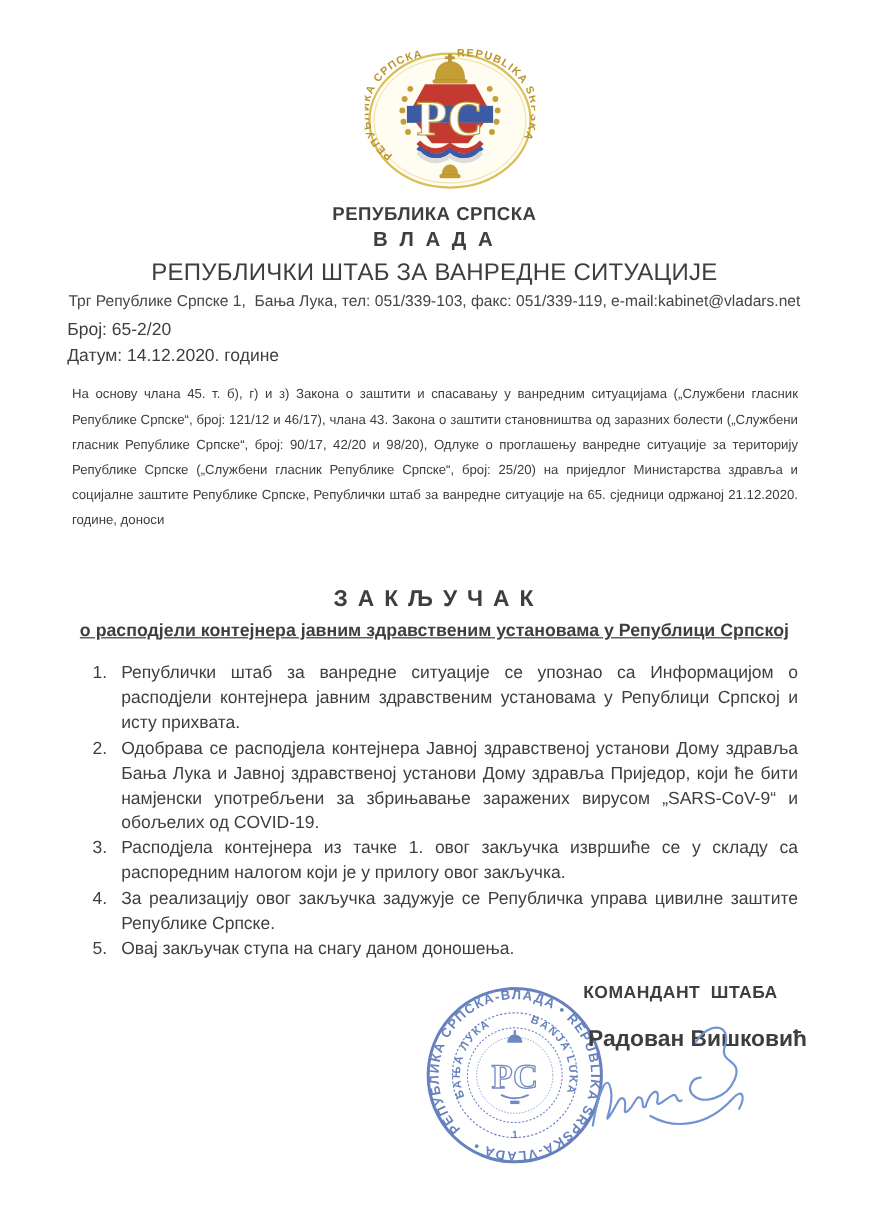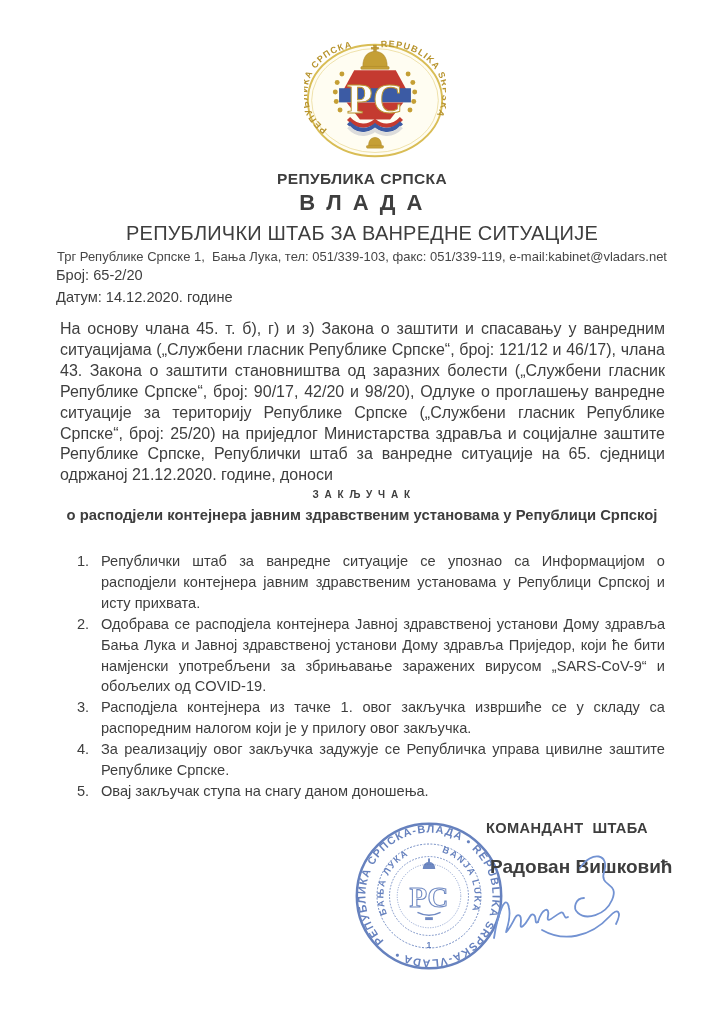--- a/index.html
+++ b/index.html
@@ -9,34 +9,34 @@
     background:#ffffff;
     font-family:"Liberation Sans",sans-serif;
     color:#3e3e3e;
     overflow:hidden;
   }
   
   .emblem{position:absolute;left:304px;top:40px;width:142px;height:121px;}
   
   .hdr{position:absolute;top:170px;left:0;width:724px;text-align:center;}
   .hdr-republic{font-size:15.5px;font-weight:bold;letter-spacing:.4px;}
-  .hdr-vlada{font-size:22px;font-weight:bold;letter-spacing:2.5px;margin-top:2px;}
+  .hdr-vlada{font-size:17px;font-weight:bold;letter-spacing:2.5px;margin-top:2px;}
   .hdr-staff{font-size:20px;margin-top:6px;letter-spacing:.2px;}
   .hdr-address{font-size:13px;margin-top:4px;color:#464646;white-space:pre;}
   
   .meta{position:absolute;left:56px;top:264px;font-size:14.6px;line-height:22px;}
   
   .preamble{
     position:absolute;left:60px;top:319px;width:605px;margin:0;
-    font-size:16px;line-height:20.9px;text-align:justify;text-align-last:left;
+    font-size:11px;line-height:20.9px;text-align:justify;text-align-last:left;
   }
   
   .title-block{position:absolute;top:489px;left:0;width:724px;text-align:center;font-weight:bold;}
-  .doc-title{font-size:10px;letter-spacing:1.5px;}
-  .doc-subtitle{font-size:14.8px;margin-top:7px;}
+  .doc-title{font-size:19px;letter-spacing:1.5px;}
+  .doc-subtitle{font-size:14.8px;margin-top:7px;text-decoration:underline;}
   
   .list{position:absolute;left:60px;top:551px;width:605px;font-size:14.6px;line-height:20.9px;}
   .item{display:flex;}
   .item .num{flex:0 0 24px;padding-left:17px;}
   .item .txt{flex:1;text-align:justify;text-align-last:left;}
   
   .sign-role{position:absolute;left:486px;top:820px;font-size:14.6px;font-weight:bold;white-space:pre;letter-spacing:.4px;}
   .sign-name{position:absolute;left:490px;top:856px;font-size:19px;font-weight:bold;z-index:3;}
   .stamp{position:absolute;left:352px;top:819px;width:154px;height:154px;z-index:2;}
   .autograph{position:absolute;left:468px;top:846px;width:172px;height:108px;z-index:4;}

